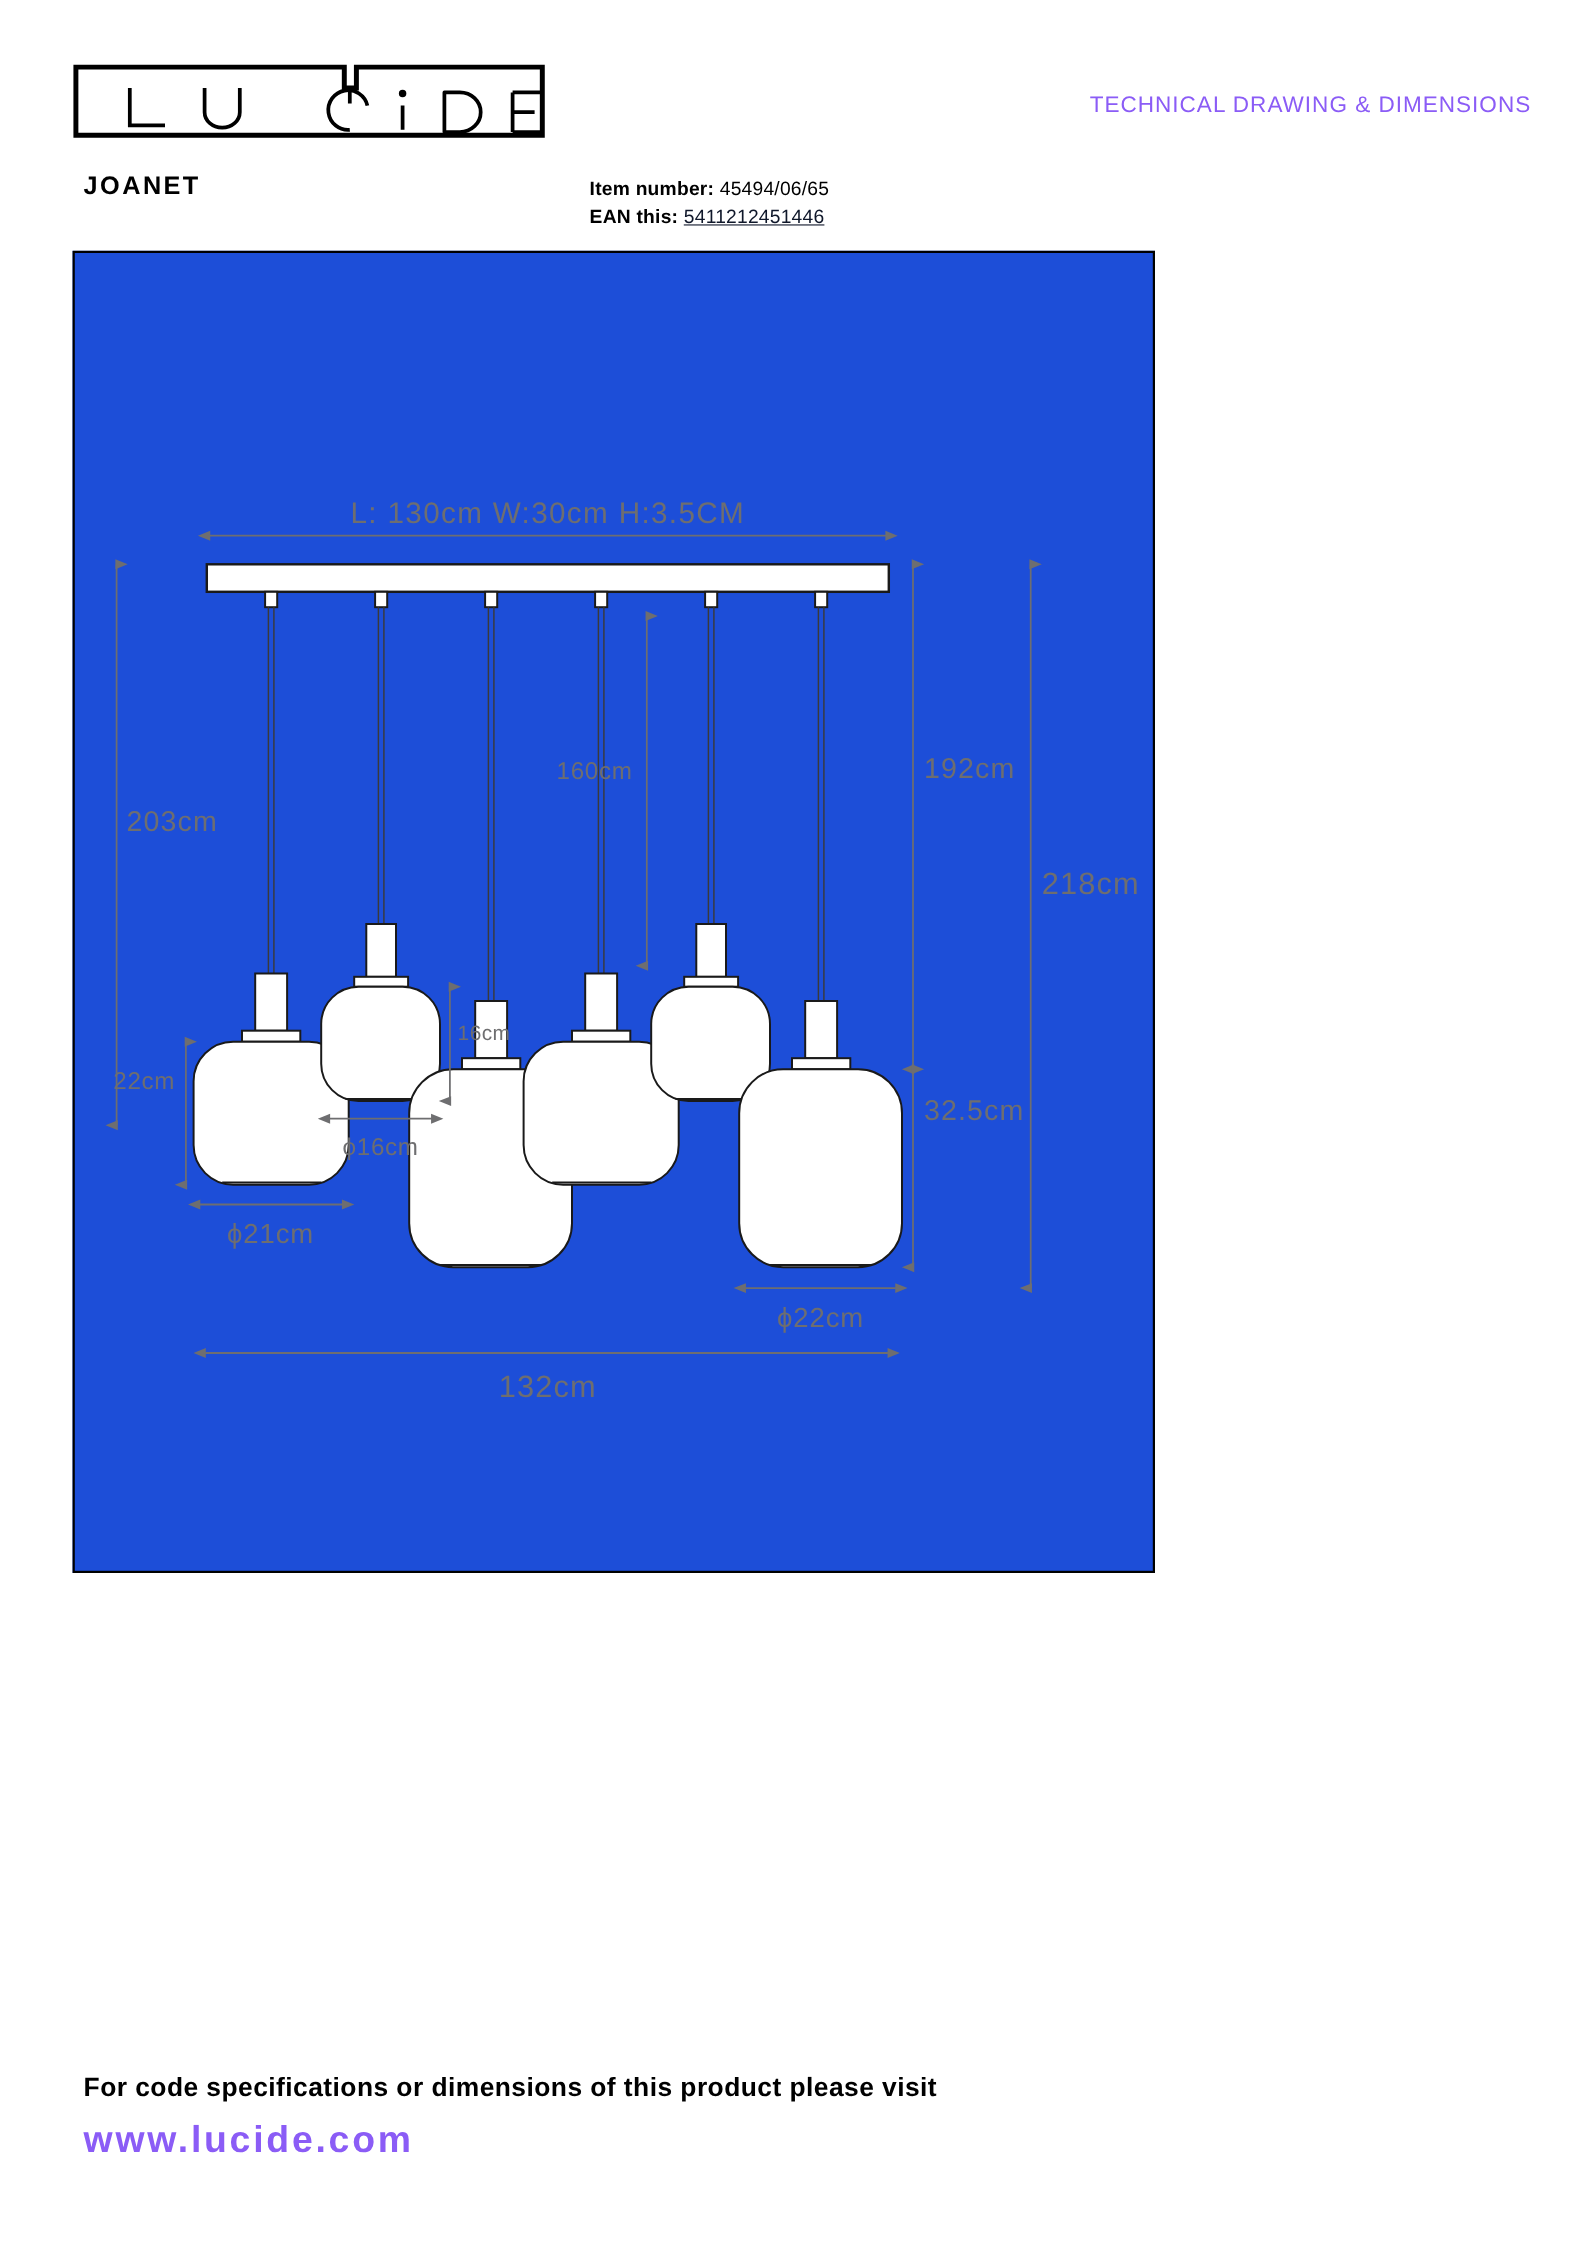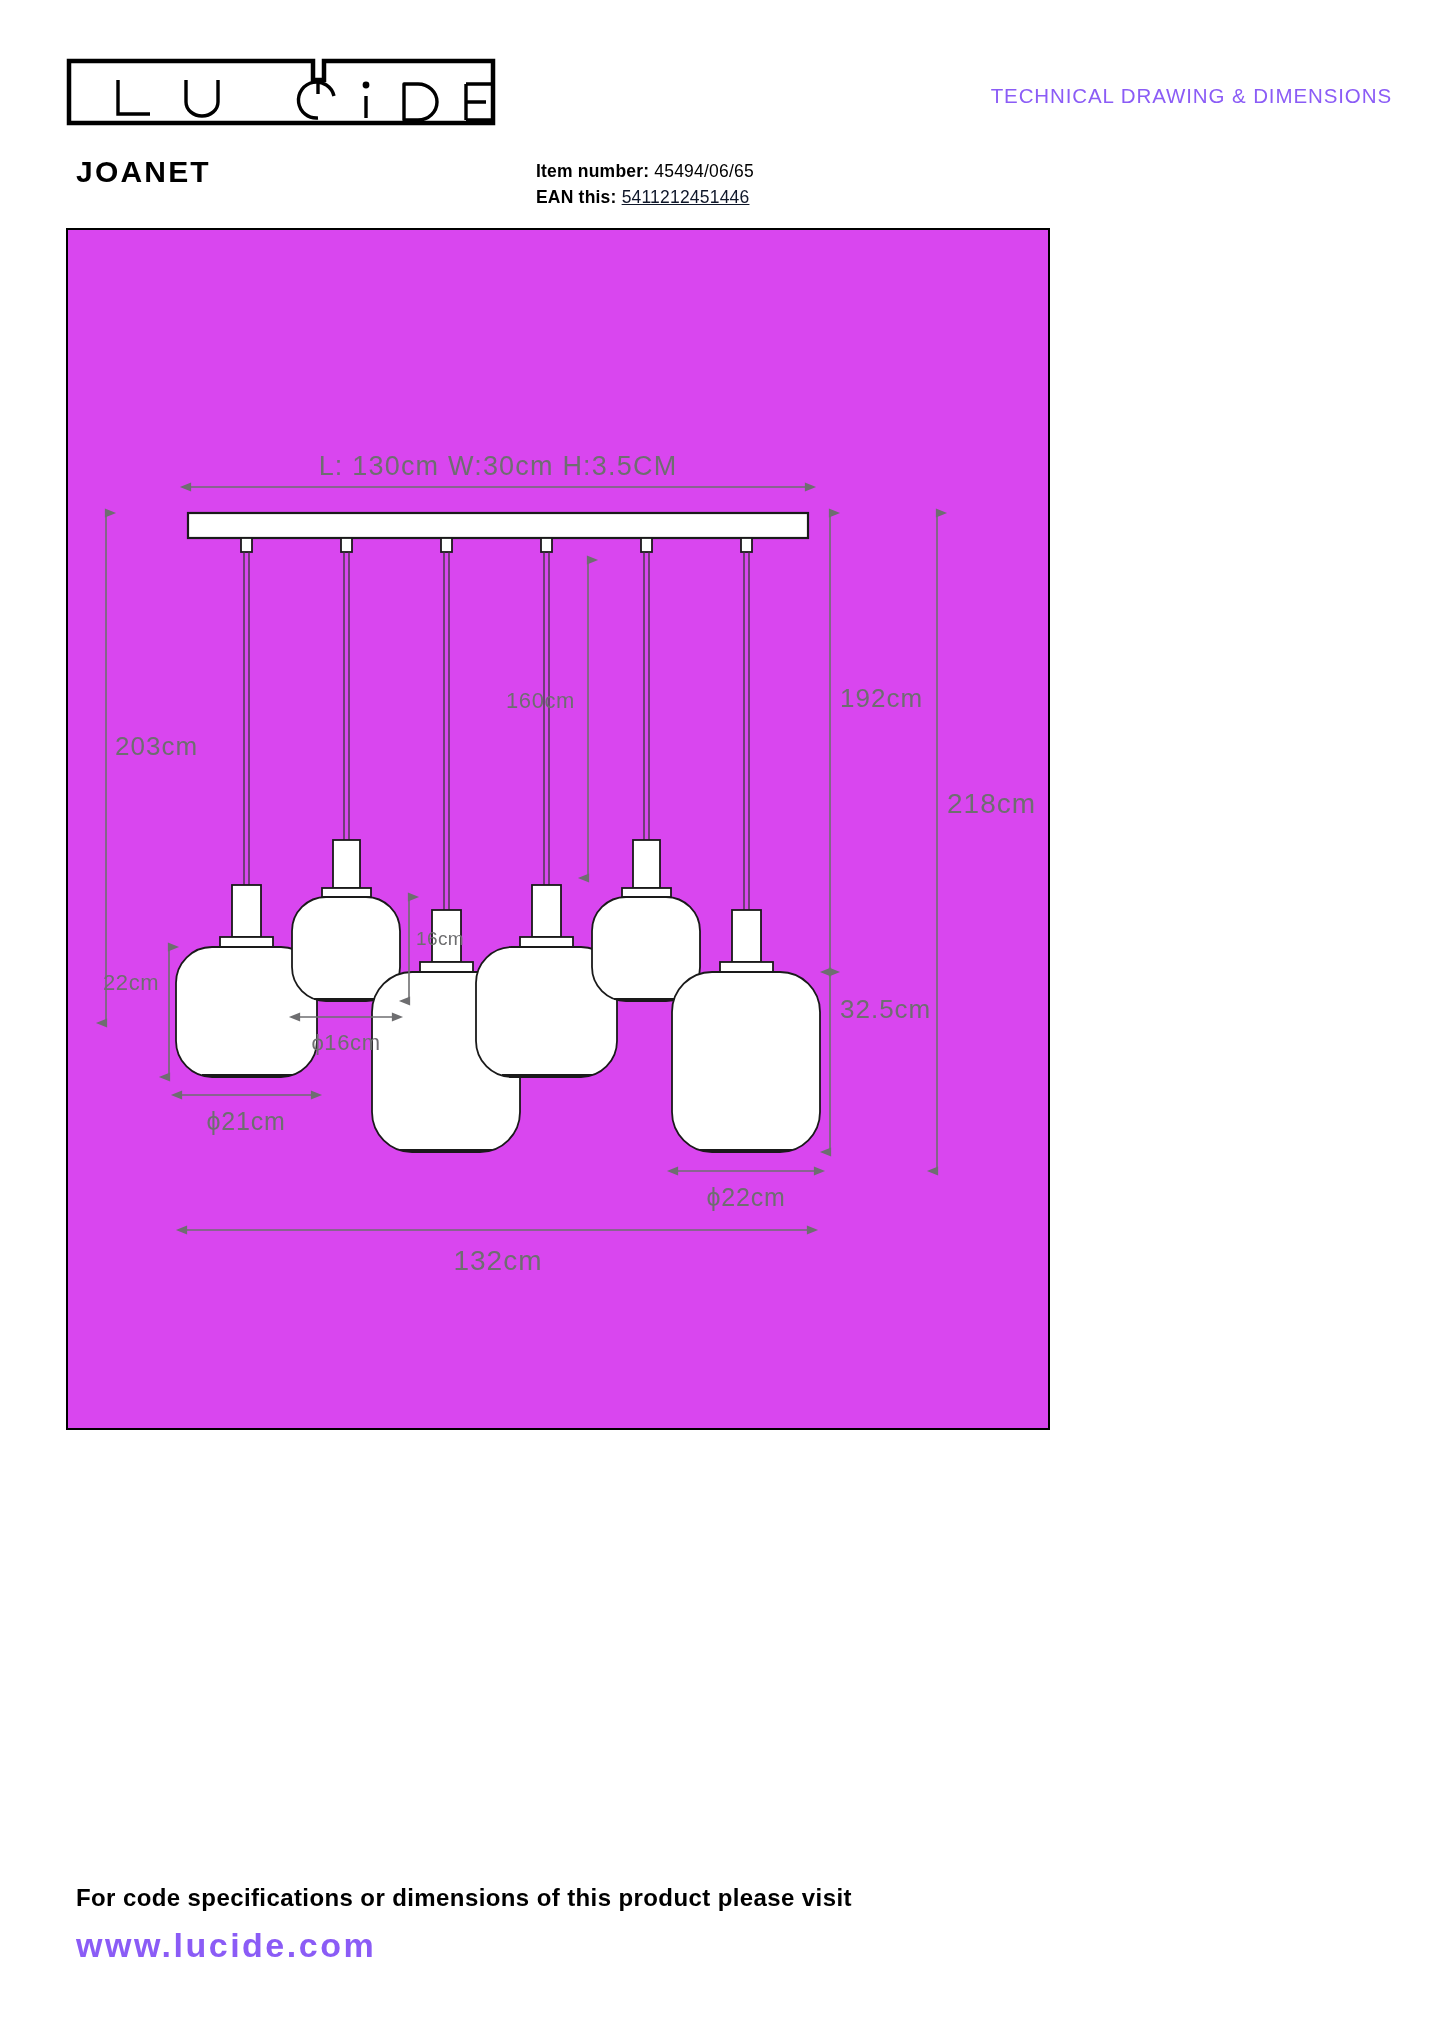--- a/index.html
+++ b/index.html
@@ -48,21 +48,21 @@
     position: absolute;
     left: 0;
     top: 155px;
     width: 1445px;
     height: 60px;
   }
   #product-title {
     position: absolute;
     left: 76px;
     top: 0px;
-    font-size: 30px;
+    font-size: 23px;
     font-weight: bold;
     letter-spacing: 2.2px;
     color: #000;
   }
   #item-block {
     position: absolute;
     left: 536px;
     top: 3px;
     font-size: 17.5px;
     line-height: 26px;
@@ -75,21 +75,21 @@
 
   
   #frame {
     position: absolute;
     left: 66px;
     top: 228px;
     width: 984px;
     height: 1202px;
     border: 2px solid #000;
     box-sizing: border-box;
-    background: #d946ef;
+    background: #1d4ed8;
   }
   #drawing {
     position: absolute;
     left: 0; top: 0;
     width: 984px;
     height: 1202px;
   }
 
   
   #footer {

